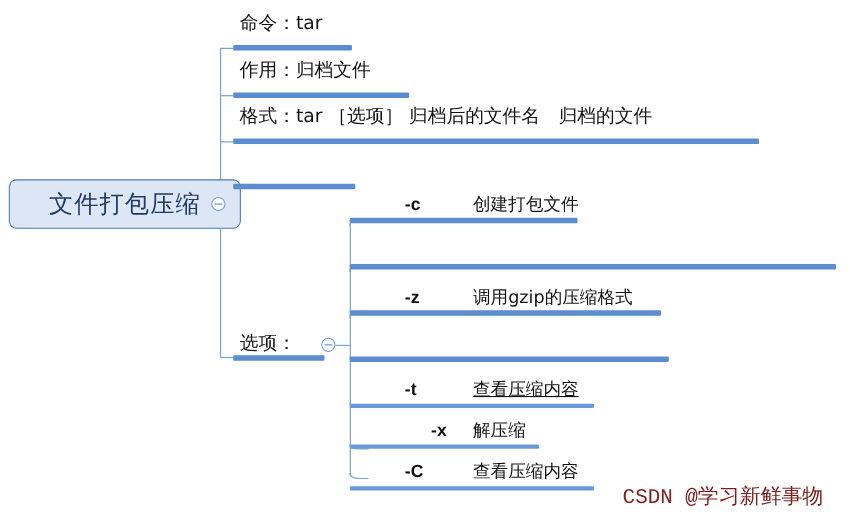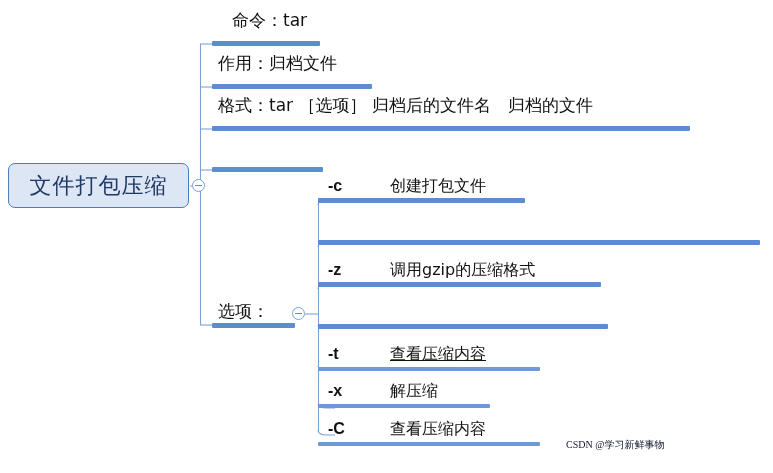--- a/index.html
+++ b/index.html
@@ -17,21 +17,21 @@
     position: relative;
     width: 773px;
     height: 473px;
     background: #ffffff;
   }
 
   
   .root-node {
     position: absolute;
     left: 8px;  top: 163px;
-    width: 181px; height: 45px;
+    width: 211px; height: 45px;
     background: #dce6f4;
     border: 1.5px solid #4a7ebb;
     border-radius: 7px;
     display: flex;
     align-items: center;
     justify-content: center;
   }
   .root-label {
     font-size: 22px;
     color: #1f3864;
@@ -60,21 +60,21 @@
 
   
   .node {
     position: absolute;
     white-space: nowrap;
     font-size: 17px;
     color: #111111;
     font-family: "DejaVu Sans", "Liberation Sans", sans-serif;
   }
   .node.lvl1 { font-size: 17px; }
-  .node.opt  { font-size: 16px; }
+  .node.opt  { font-size: 16px; margin-left: 40px; }
 
   .opt-flag {
     display: inline-block;
     width: 62px;
     font-weight: bold;
     font-family: "Liberation Sans", "DejaVu Sans", sans-serif;
   }
 
   
   .bar {
@@ -90,24 +90,24 @@
     position: absolute;
     left: 0; top: 0;
     width: 773px; height: 473px;
     pointer-events: none;
   }
 
   
   .watermark {
     position: absolute;
     left: 566px; top: 438px;
-    font-size: 10px;
-    color: #0f172a;
+    font-size: 19px;
+    color: #7f1d1d;
     white-space: nowrap;
-    font-family: Liberation Serif, serif;
+    font-family: Liberation Mono, monospace;
   }
 </style>
 </head>
 <body>
 
 <div id="canvas">
 
   <svg class="links" viewBox="0 0 773 473" xmlns="http://www.w3.org/2000/svg">
 
     <path d="M190,186 L200,186" stroke="#7ba2d6" stroke-width="1.1" fill="none"></path>
@@ -130,21 +130,21 @@
     <path d="M318,366 C318,368 320,370 327,370 L335,370" stroke="#7ba2d6" stroke-width="1.1" fill="none"></path>
     <path d="M318,404 C318,406 320,408 327,408 L335,408" stroke="#7ba2d6" stroke-width="1.1" fill="none"></path>
     <path d="M318,430 C318,433 320,435 327,435 L335,435" stroke="#7ba2d6" stroke-width="1.1" fill="none"></path>
   </svg>
 
   <div class="root-node">
     <span class="root-label">文件打包压缩</span>
   </div>
   <div class="toggle" id="toggle-root"></div>
 
-  <div class="node lvl1" style="left:232px; top:9px;text-align:center;">命令：tar</div>
+  <div class="node lvl1" style="left:218px; top:9px;text-align:center;">命令：tar</div>
   <div class="bar" style="left:212px; top:41px; width:108px;"></div>
 
   <div class="node lvl1" style="left:218px; top:52px;font-family:Liberation Mono, monospace;">作用：归档文件</div>
   <div class="bar" style="left:212px; top:84px; width:160px;"></div>
 
   <div class="node lvl1" style="left:218px; top:94px;text-align:center;">格式：tar ［选项］ 归档后的文件名　归档的文件</div>
   <div class="bar" style="left:212px; top:126px; width:478px;"></div>
 
   <div class="bar" style="left:212px; top:167px; width:111px;"></div>
 
@@ -164,21 +164,21 @@
   </div>
   <div class="bar" style="left:318px; top:282px; width:283px;"></div>
 
   <div class="bar" style="left:318px; top:324px; width:290px;"></div>
 
   <div class="node opt" style="left:328px; top:344px;text-decoration:underline;">
     <span class="opt-flag">-t</span><span>查看压缩内容</span>
   </div>
   <div class="bar thin" style="left:318px; top:367px; width:222px;"></div>
 
-  <div class="node opt" style="left:328px; top:381px;">
+  <div class="node opt" style="left:328px; top:381px;text-align:center;">
     <span class="opt-flag">-x</span><span>解压缩</span>
   </div>
   <div class="bar thin" style="left:318px; top:404px; width:172px;"></div>
 
   <div class="node opt" style="left:328px; top:419px;">
     <span class="opt-flag">-C</span><span>查看压缩内容</span>
   </div>
   <div class="bar thin" style="left:318px; top:442px; width:222px;"></div>
 
   <div class="watermark">CSDN @学习新鲜事物</div>

